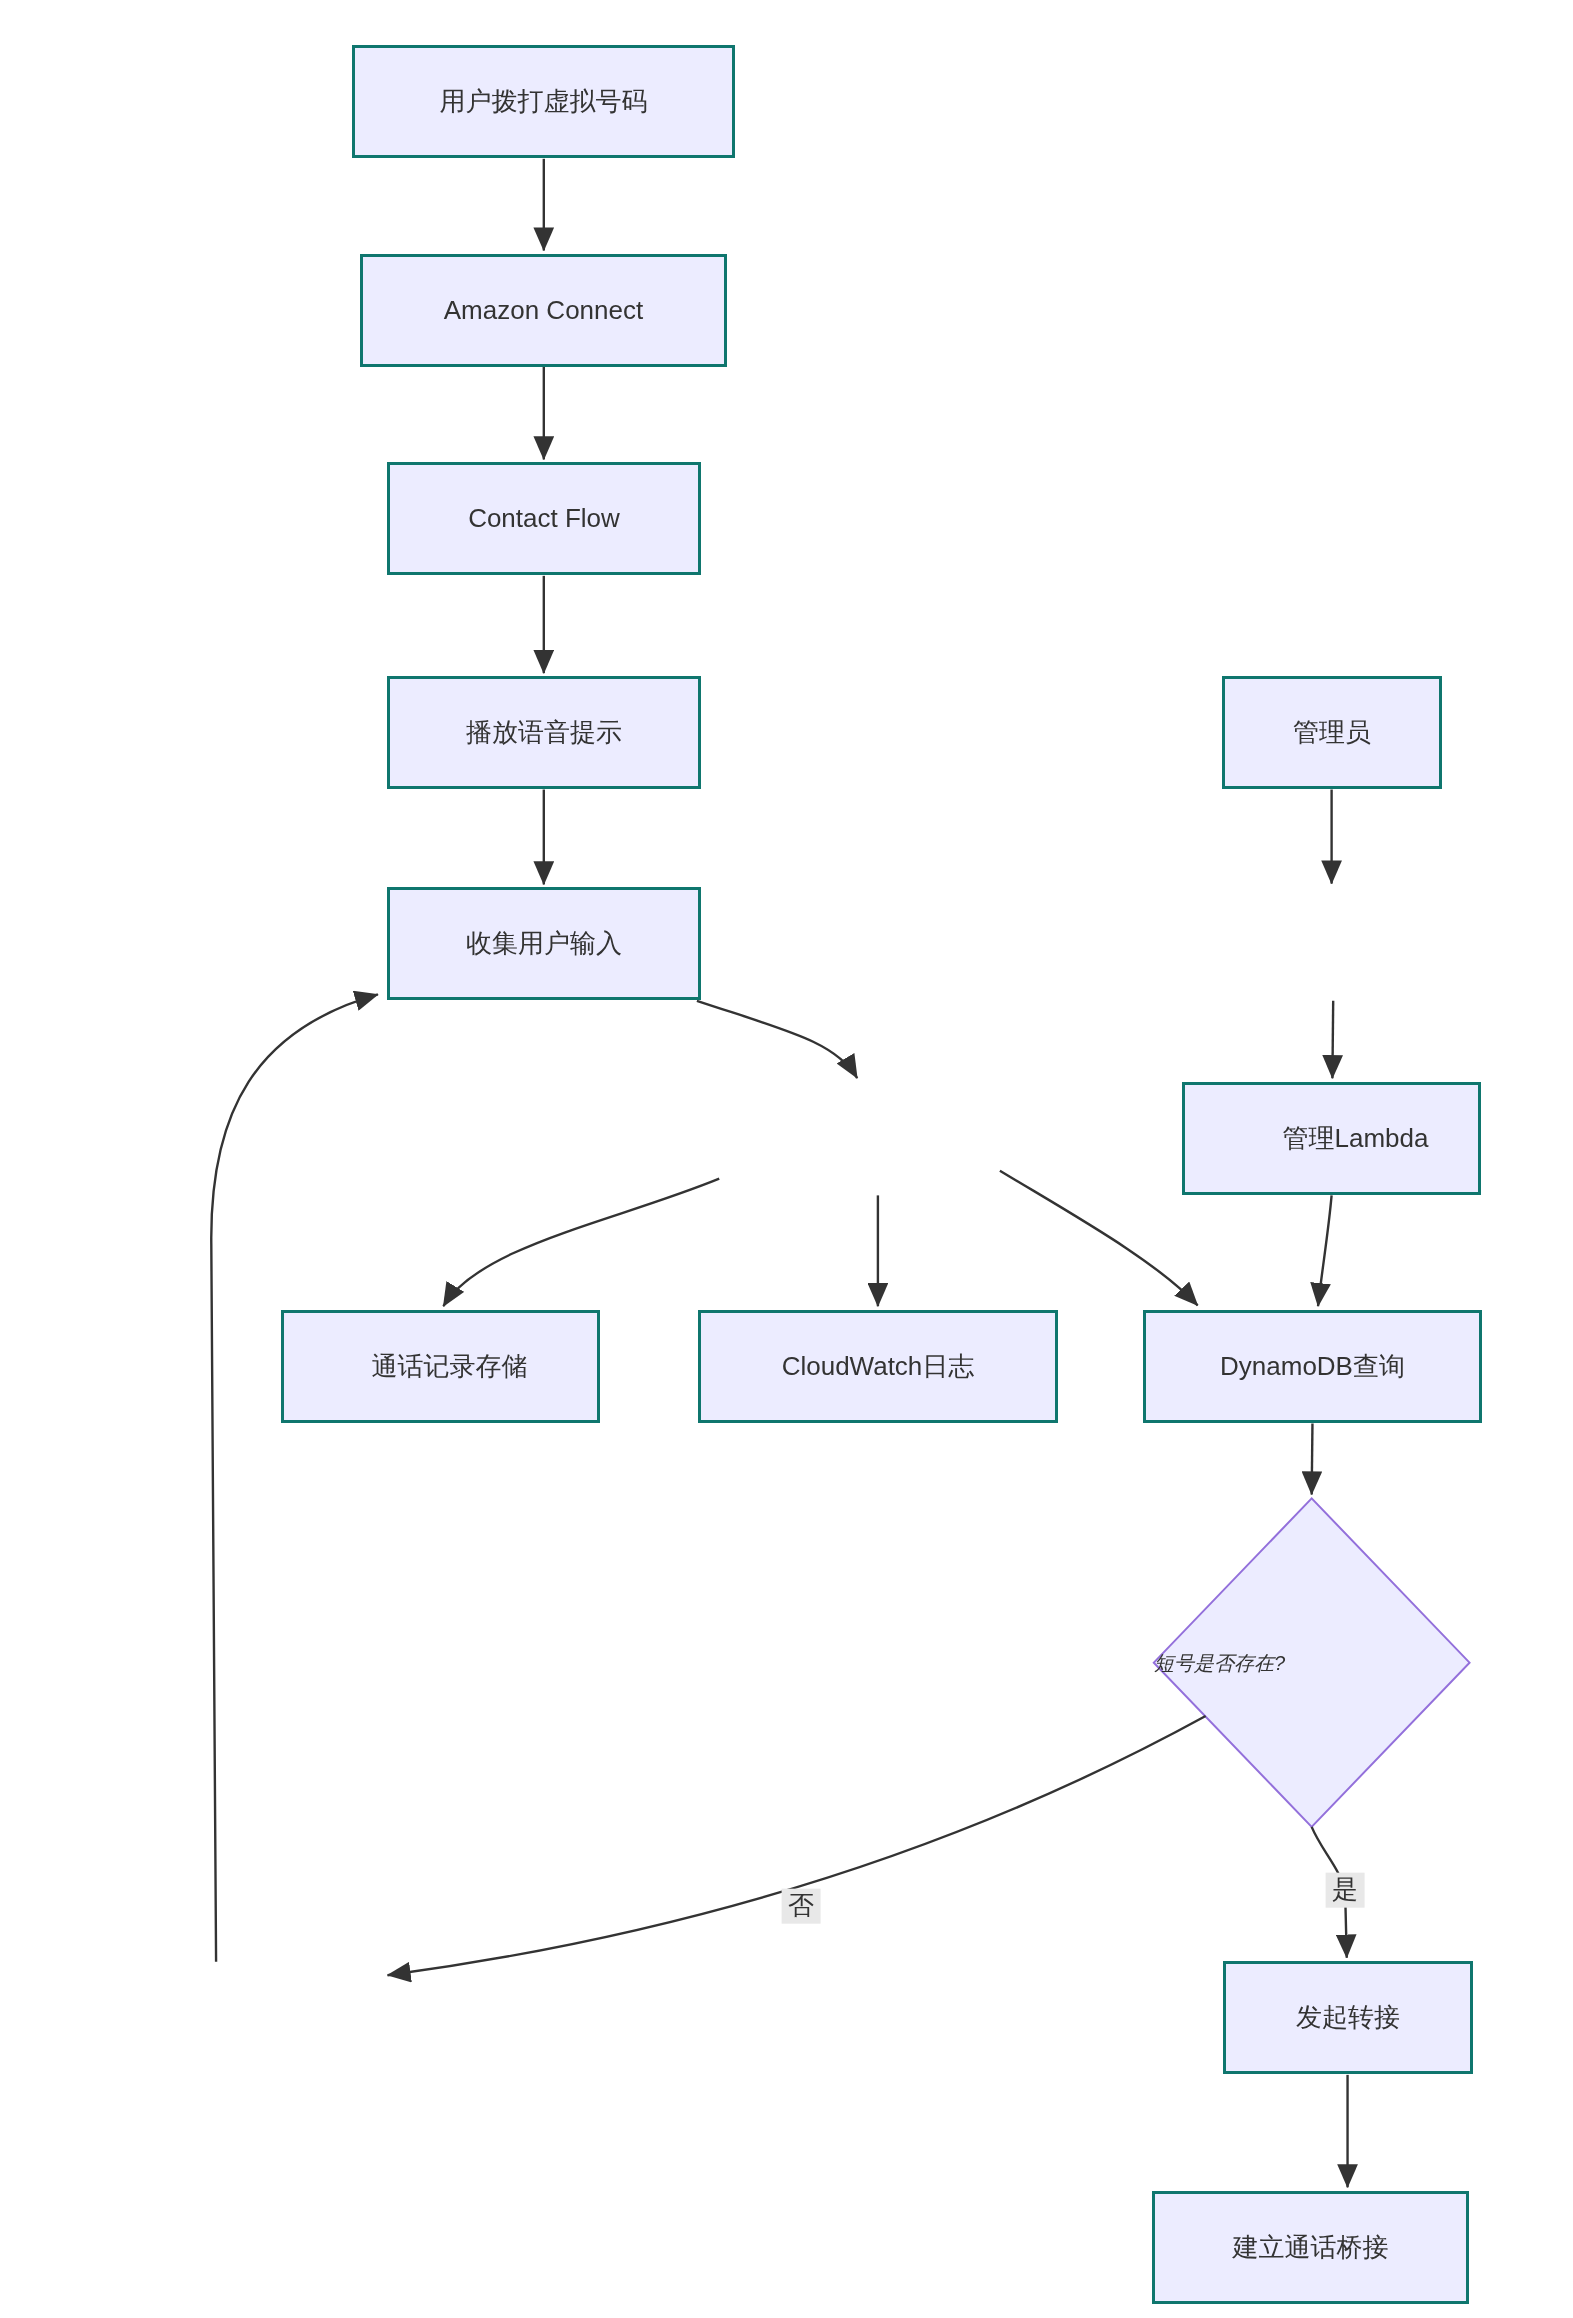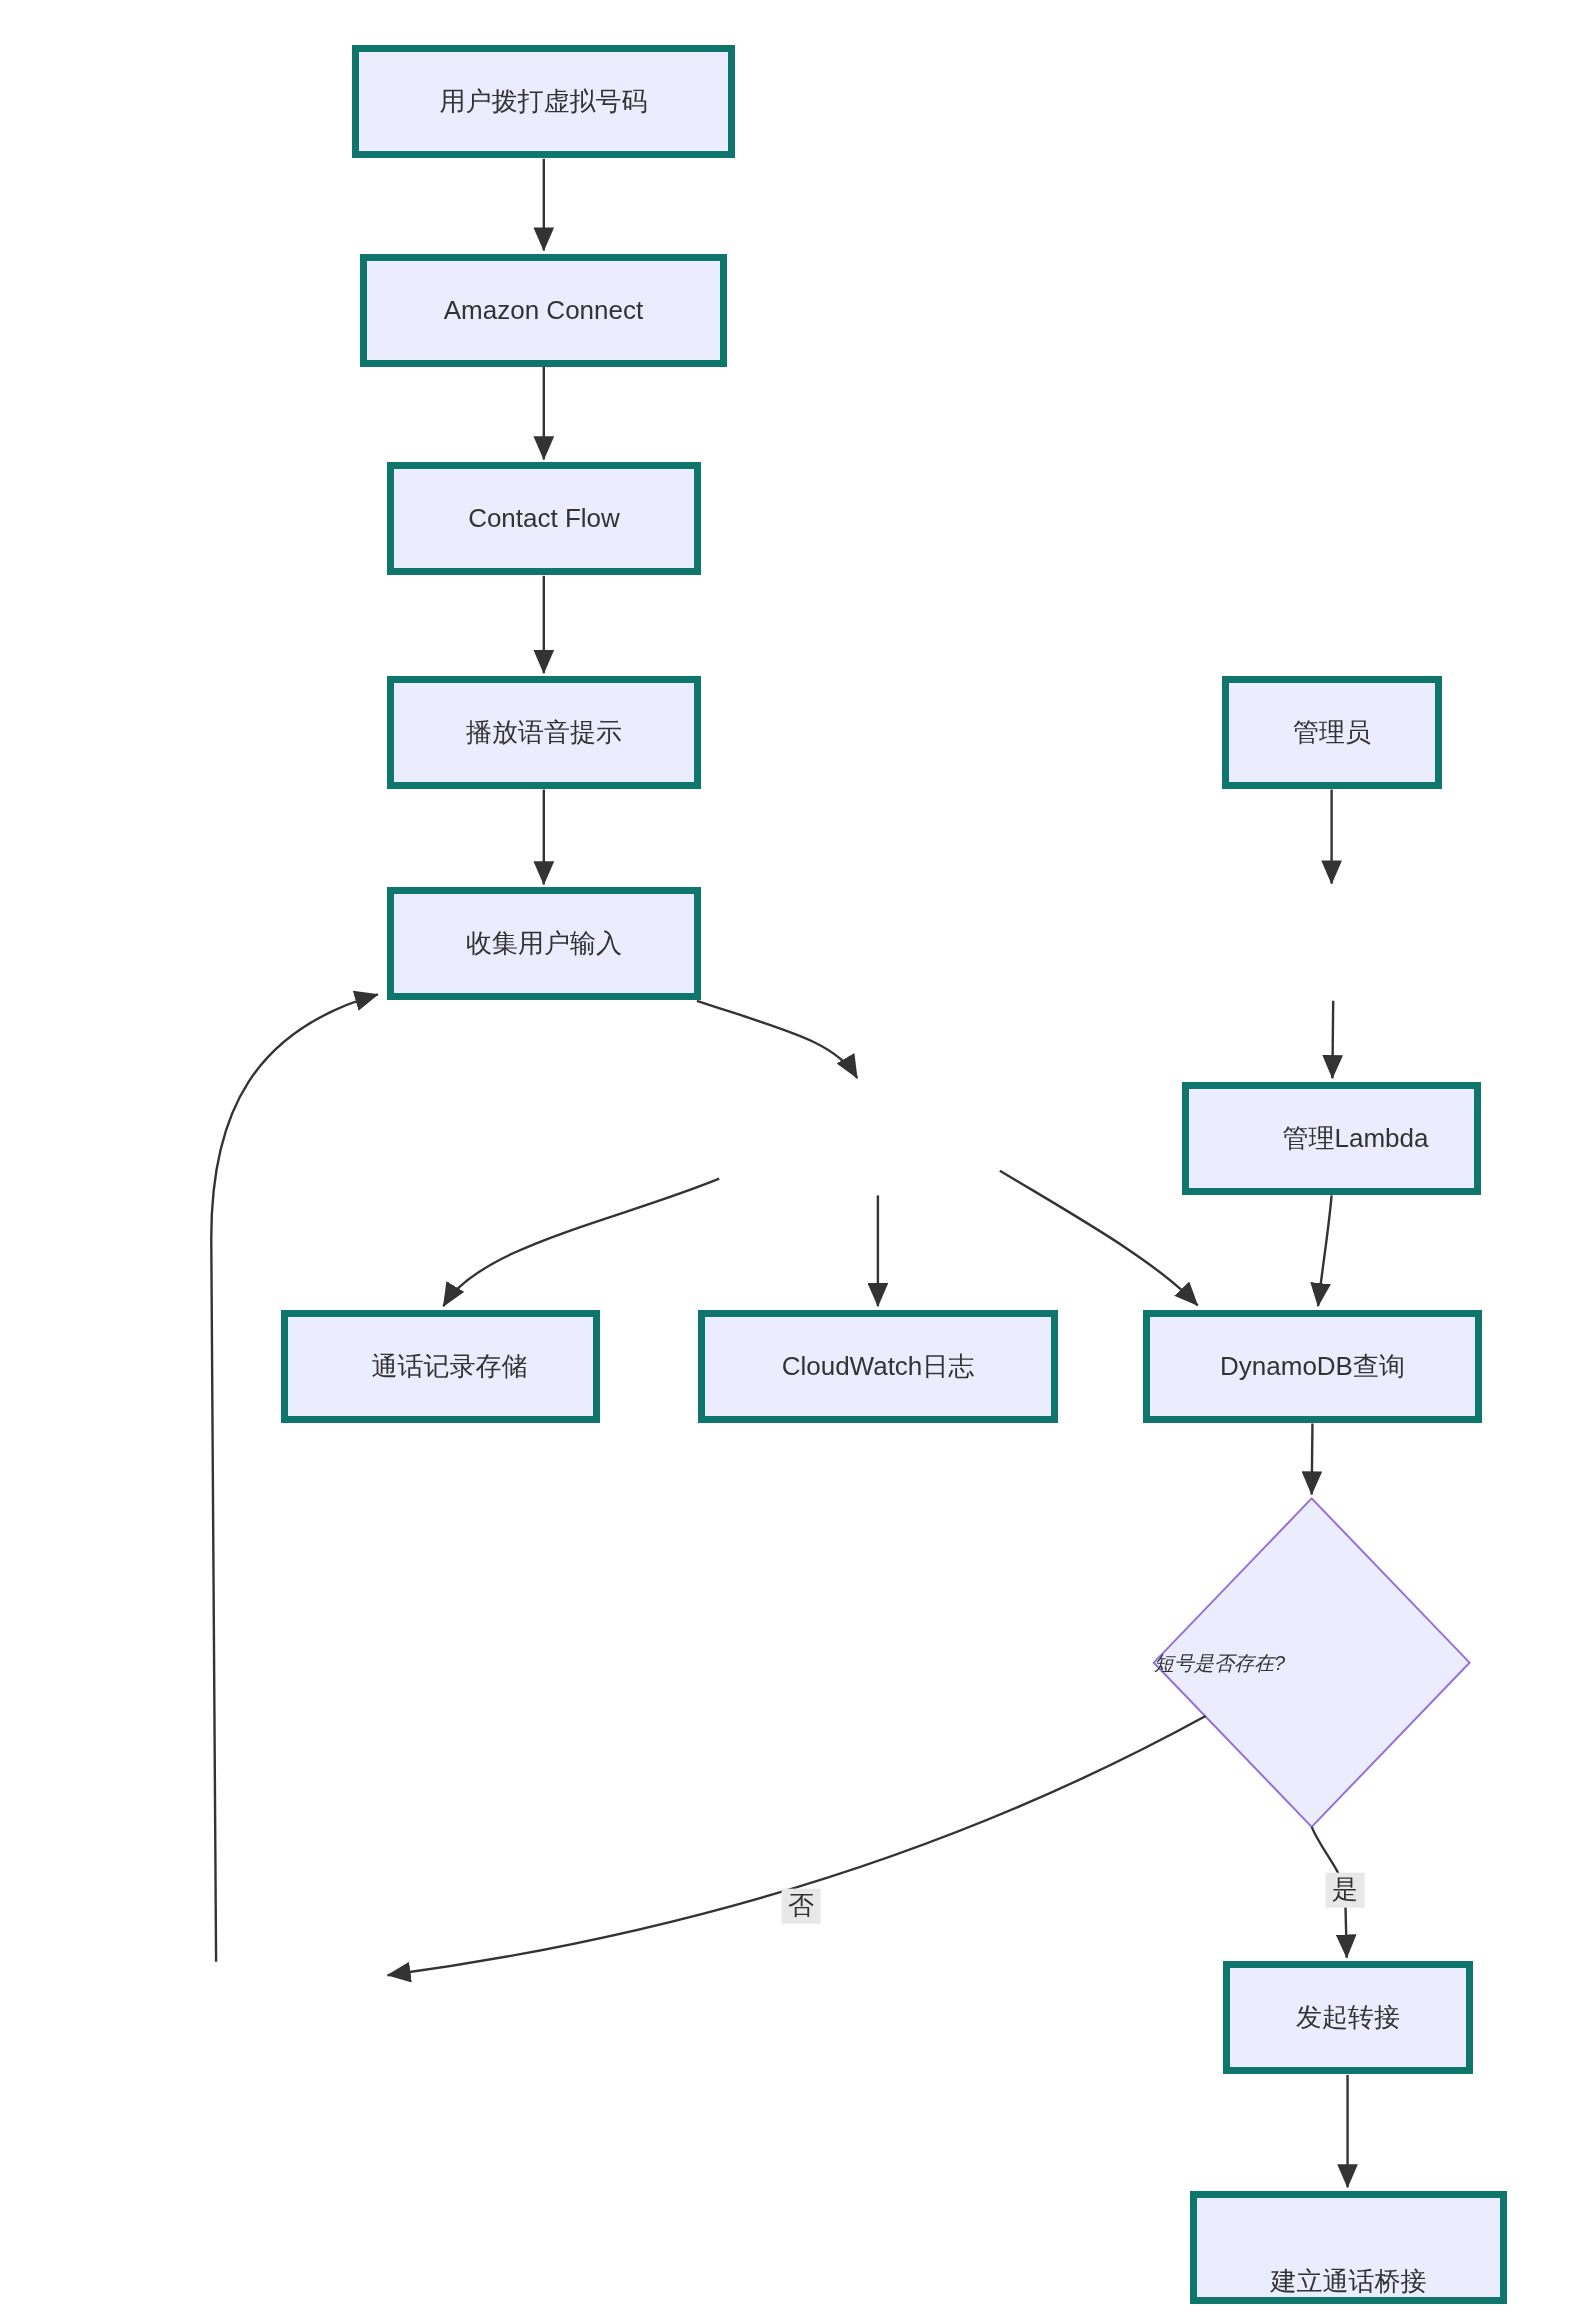--- a/index.html
+++ b/index.html
@@ -23,21 +23,21 @@
   }
   .diamond-shape {
     fill: #ECECFF;
     stroke: #9370DB;
     stroke-width: 2.5px;
   }
   .node {
     position: absolute;
     box-sizing: border-box;
     background: #ECECFF;
-    border: 7px solid #0f766e;
+    border: 3px solid #0f766e;
     display: flex;
     align-items: center;
     justify-content: center;
     color: #333333;
     font-size: 26px;
     text-align: center;
     line-height: 1.2;
   }
   .diamond-label {
     position: absolute;
@@ -138,21 +138,21 @@
 
   <div class="diamond-label" style="left:1154px; top:1623px; width:316px; height:80px;">
     <span>短号是否存在?</span>
   </div>
 
 
   <div class="node" style="left:1223px; top:1961px; width:250px; height:113px;">
     <span>发起转接</span>
   </div>
 
-  <div class="node" style="left:1190px; top:2191px; width:317px; height:113px;align-items:flex-end;">
+  <div class="node" style="left:1152px; top:2191px; width:317px; height:113px;">
     <span>建立通话桥接</span>
   </div>
 
   <div class="edge-label" style="left:801px; top:1906px;">否</div>
 
   <div class="edge-label" style="left:1345px; top:1890px;">是</div>
 
 </div>
 
 

